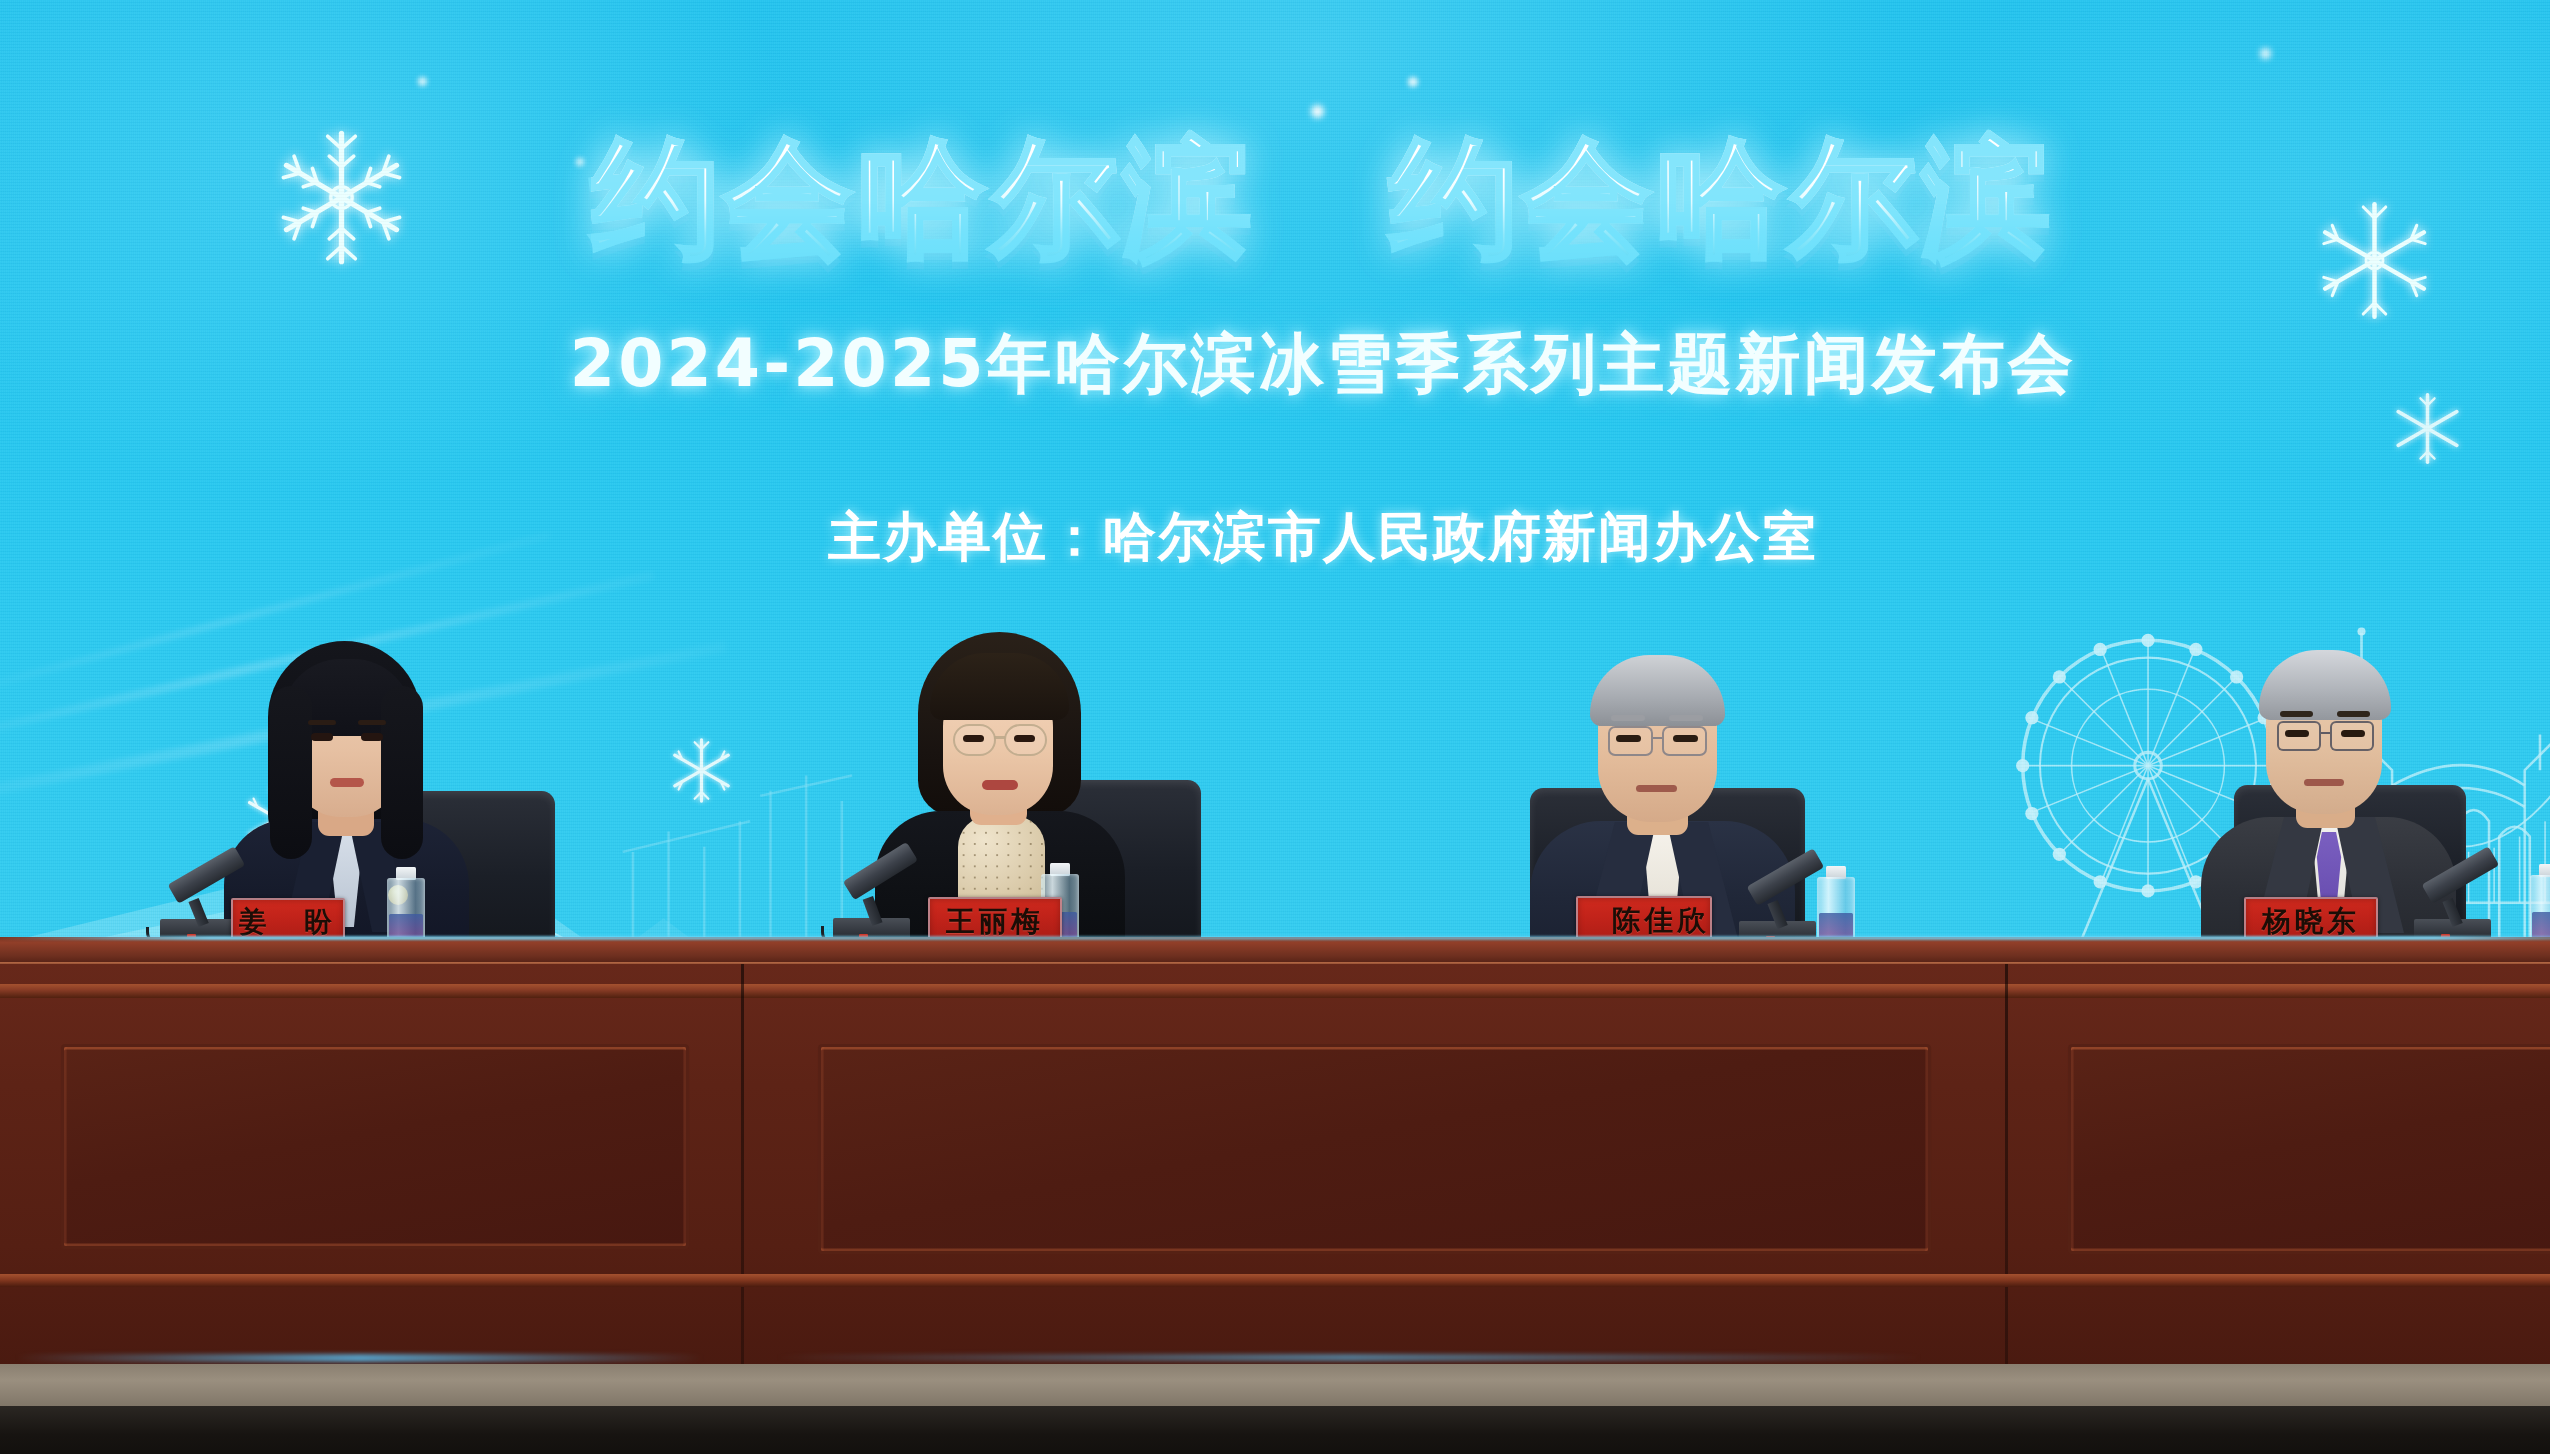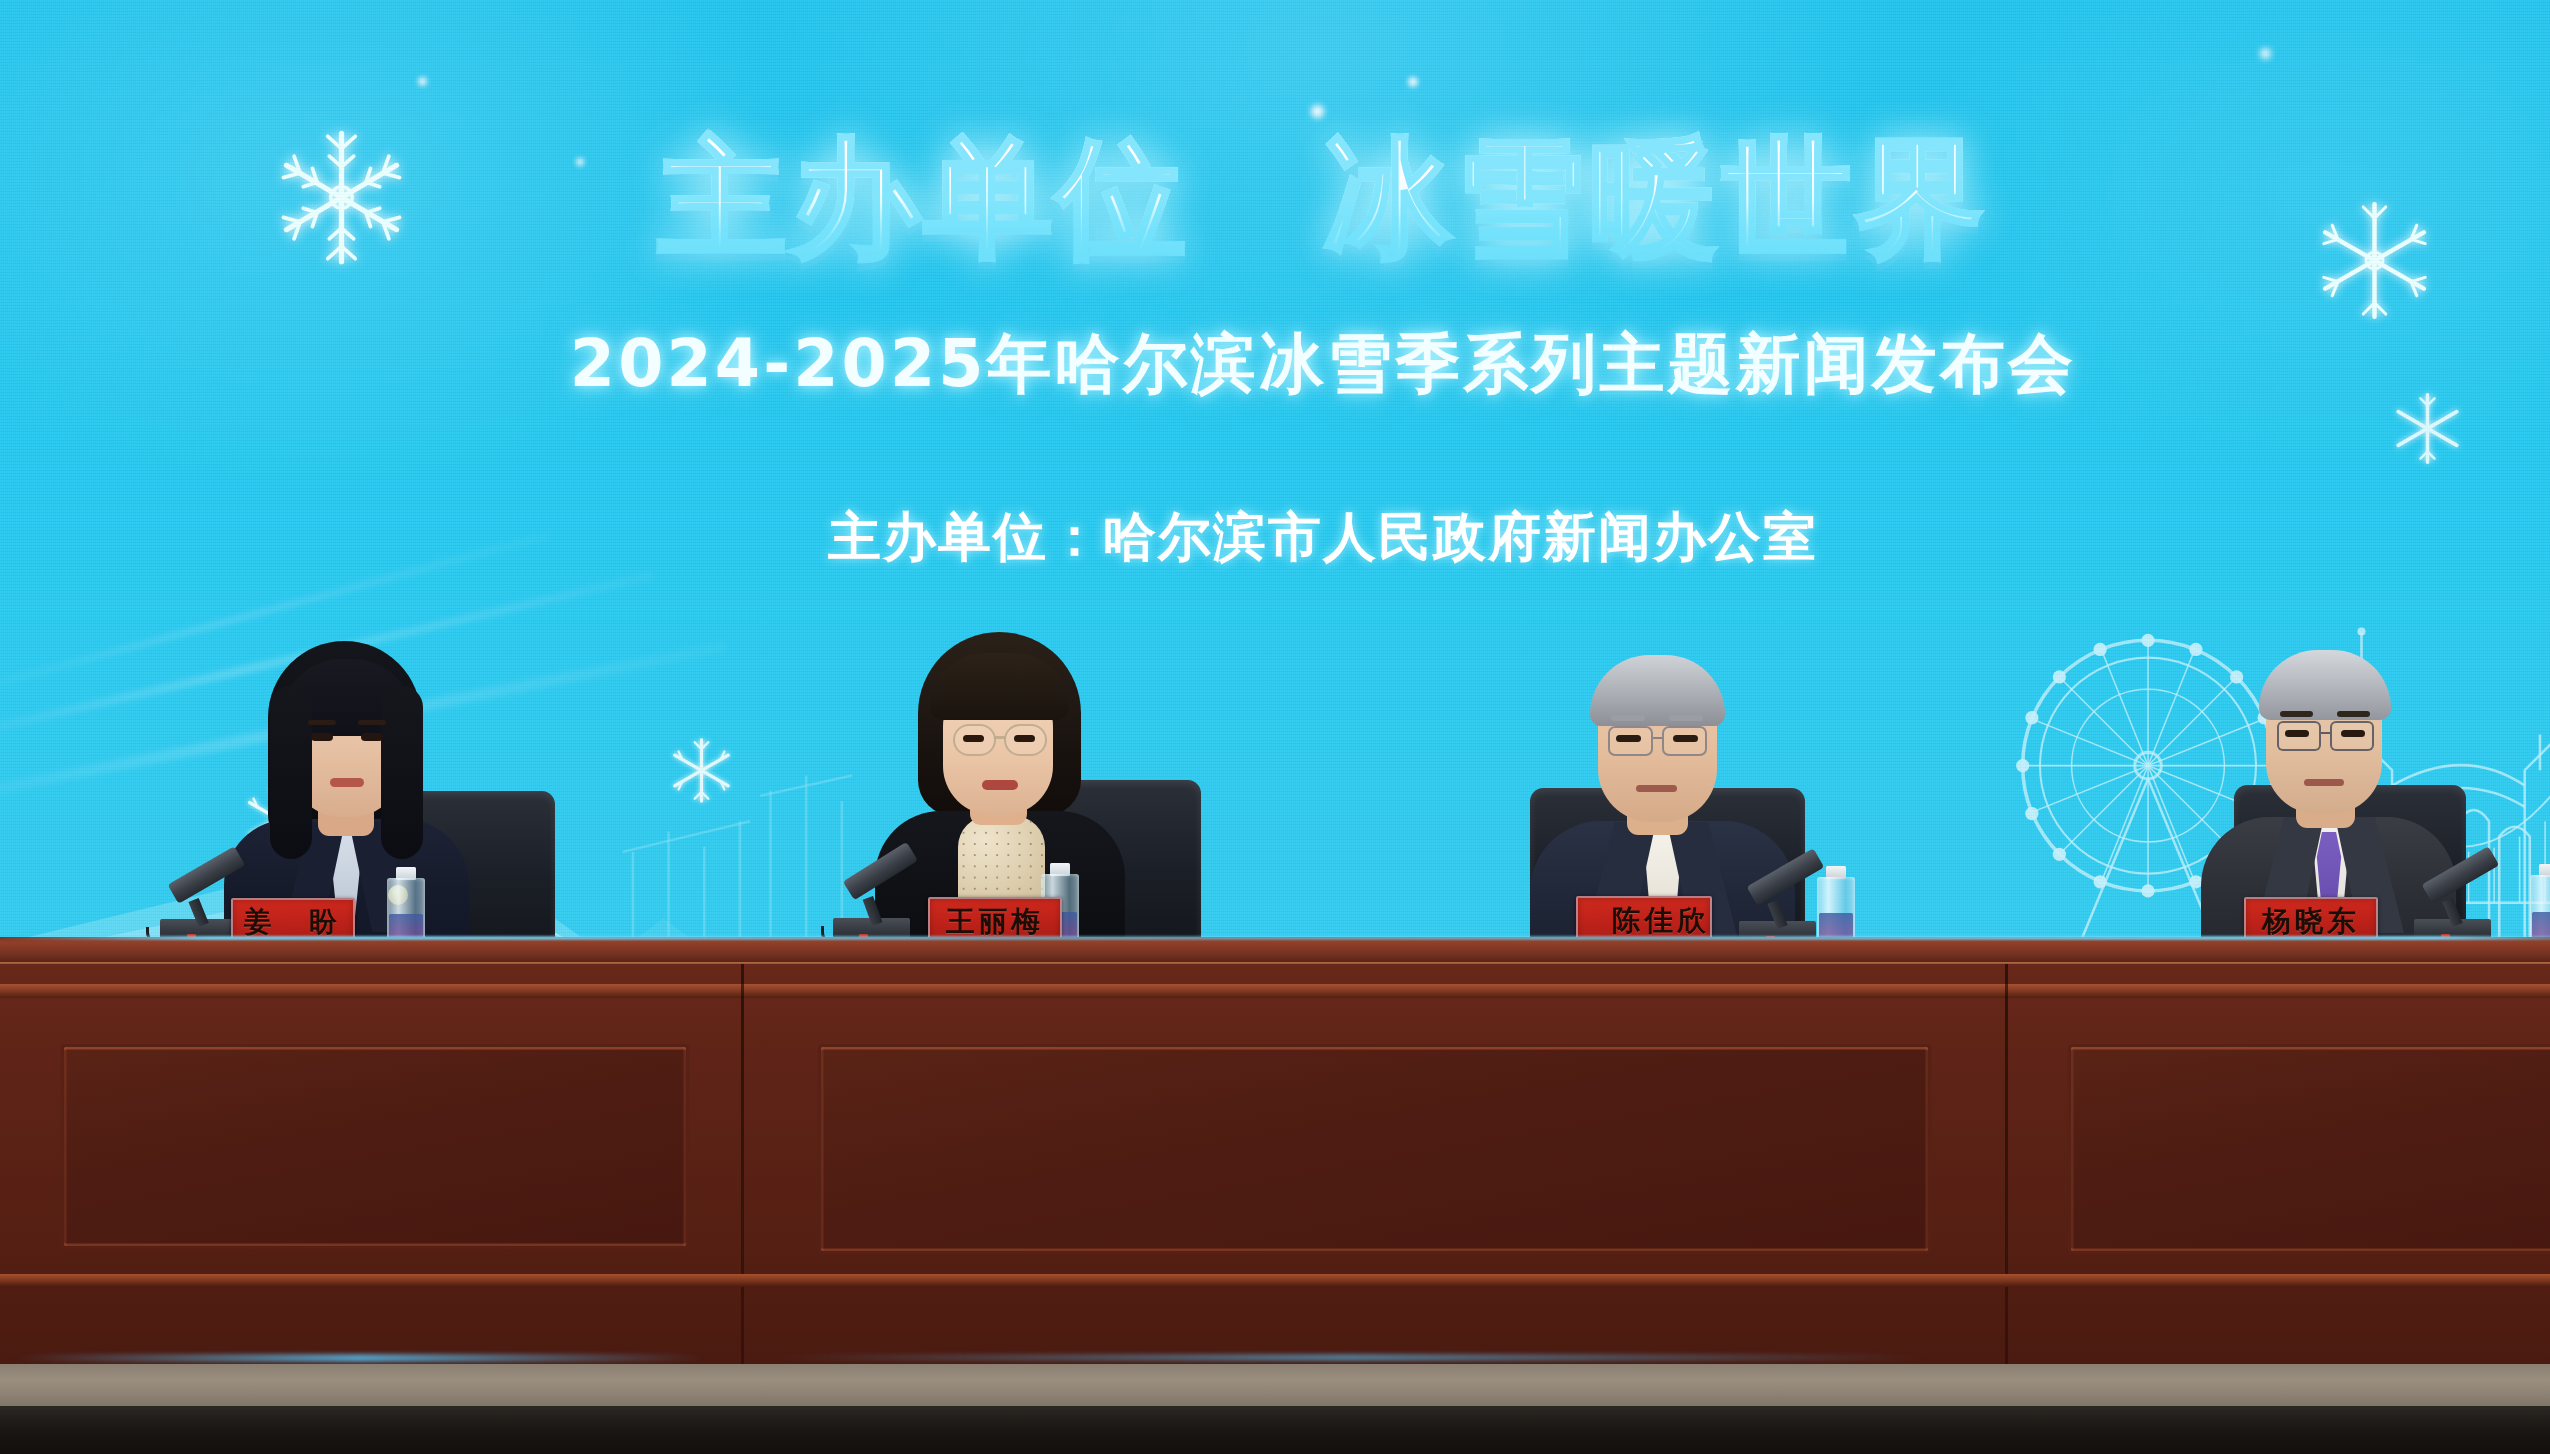--- a/index.html
+++ b/index.html
@@ -396,21 +396,21 @@
   <div style="position:absolute;left:418px;top:77px;width:9.2px;height:9.2px;border-radius:50%;background:#fff;filter:blur(2.6px);opacity:.8;"></div>
   <div style="position:absolute;left:2260px;top:48px;width:11.2px;height:11.2px;border-radius:50%;background:#fff;filter:blur(3.1px);opacity:.85;"></div>
   <div style="position:absolute;left:576px;top:158px;width:8.2px;height:8.2px;border-radius:50%;background:#fff;filter:blur(2.6px);opacity:.8;"></div>
 
   <div class="led-grain"></div>
   <div class="led-scan"></div>
 
   <div class="title-wrap">
     <div style="position:relative;display:inline-block;">
       <div class="main-title-glow">约会哈尔滨　冰雪暖世界</div>
-      <div class="main-title">主办单位　冰雪暖世界</div>
+      <div class="main-title">约会哈尔滨　约会哈尔滨</div>
     </div>
   </div>
 
   <div class="sub-title">2024-2025年哈尔滨冰雪季系列主题新闻发布会</div>
   <div class="org-title">主办单位：哈尔滨市人民政府新闻办公室</div>
 
   <div class="person" style="left:168px; top:630px; width:377px; height:316px;">
     <div class="chair" style="left:219px; top:161px; width:168px; height:156px;"></div>
 
     <div style="position:absolute;left:100px;top:11.2px;width:153px;height:219px;border-radius:77px 77px 46px 46px;background:linear-gradient(180deg,#15161c 0%,#0e0f14 60%,#090a0e 100%);"></div>
@@ -545,21 +545,21 @@
     <div class="bottle-body" style="top:11.2px;height:71px;"></div>
     <div class="bottle-label" style="left:2px;top:47px;width:34px;height:25.5px;border-radius:1.5px;"></div>
   </div>
 
   <div class="bottle" style="left:2530px;top:864px;width:38px;height:85px;">
     <div class="bottle-cap" style="left:8.7px;top:0;width:20.4px;height:13.3px;"></div>
     <div class="bottle-body" style="top:11.2px;height:73px;"></div>
     <div class="bottle-label" style="left:2px;top:48px;width:34px;height:26.5px;border-radius:1.5px;"></div>
   </div>
 
-  <div class="nameplate" style="left:231px;top:898px;width:124px;height:47px;">
+  <div class="nameplate" style="left:231px;top:898px;width:114px;height:47px;">
     <span style="font-size:27.5px;letter-spacing:5.1px;">姜　盼</span>
   </div>
 
   <div class="nameplate" style="left:928px;top:897px;width:134px;height:48px;">
     <span style="font-size:28.6px;letter-spacing:4.1px;">王丽梅</span>
   </div>
 
   <div class="nameplate" style="left:1576px;top:896px;width:136px;height:49px;justify-content:flex-end;">
     <span style="font-size:28.6px;letter-spacing:4.1px;">陈佳欣</span>
   </div>

